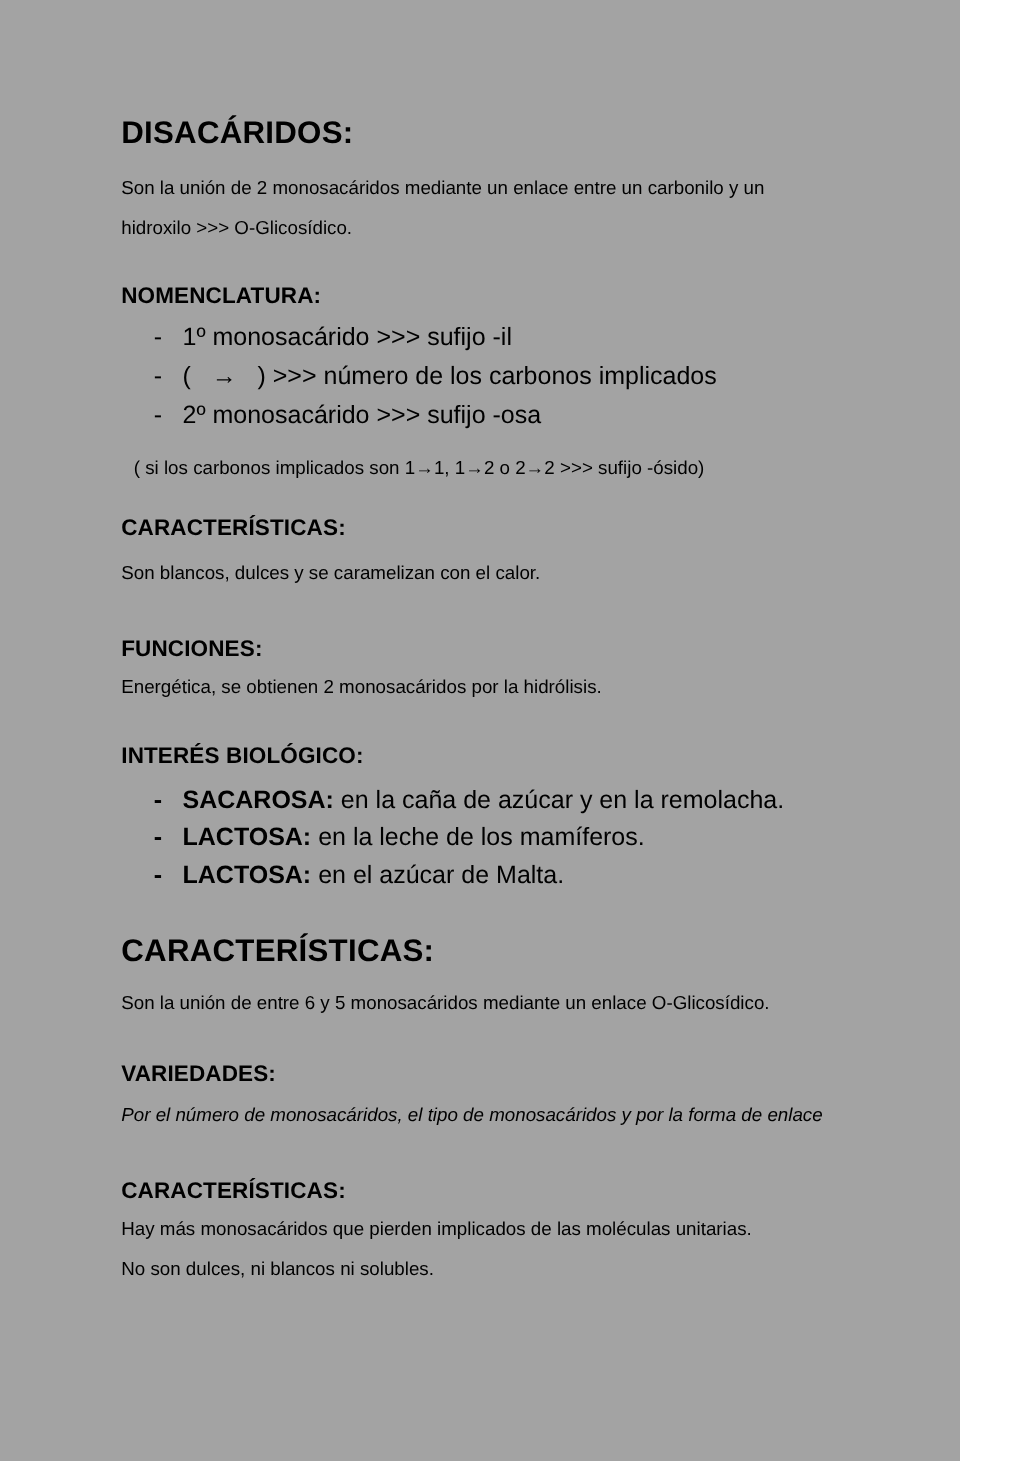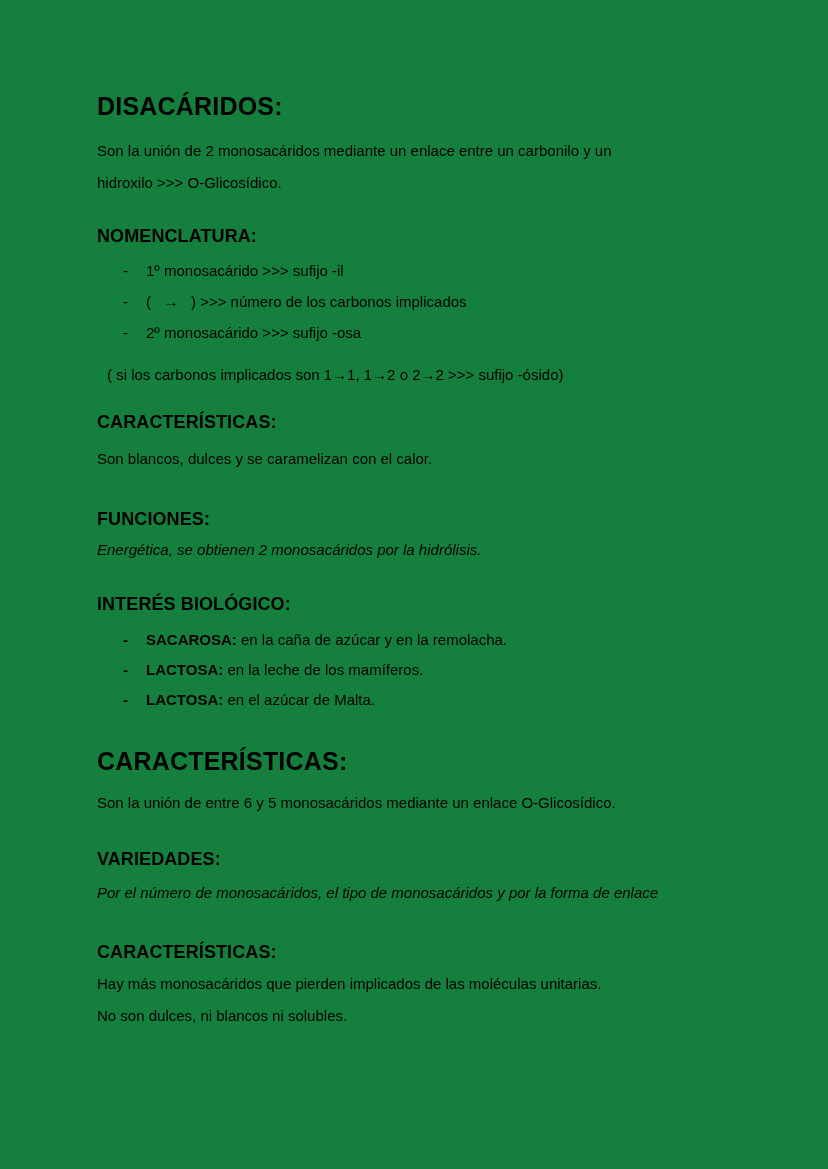--- a/index.html
+++ b/index.html
@@ -6,23 +6,23 @@
   html, body { background: #ffffff; }
   body {
     width: 828px;
     height: 1169px;
     font-family: "Liberation Sans", "DejaVu Sans", sans-serif;
     color: #000000;
     overflow: hidden;
   }
   .page {
     position: relative;
-    width: 828px;
+    width: 768px;
     height: 1169px;
-    background: #15803d;
+    background: #a3a3a3;
     padding: 91px 50px 0 97px;
   }
   .h1 {
     font-size: 25px;
     line-height: 30px;
     font-weight: bold;
     letter-spacing: 0.2px;
     white-space: nowrap;
   }
   .h2 {
@@ -31,42 +31,42 @@
     font-weight: bold;
     letter-spacing: 0.1px;
     white-space: nowrap;
   }
   .line {
     font-size: 15px;
     line-height: 32px;
     white-space: nowrap;
   }
   .list .li {
-    font-size: 15px;
+    font-size: 20px;
     line-height: 31px;
     white-space: nowrap;
   }
   .list.tight .li { line-height: 30px; }
   .li .marker {
     display: inline-block;
     width: 23px;
     margin-left: 26px;
   }
   .bold { font-weight: bold; }
   .note { margin-left: 10px; }
 
   
   .mt-intro1   { margin-top: 14px; }
   .mt-nomen    { margin-top: 26px; }
   .mt-list1    { margin-top: 8px; }
   .mt-note     { margin-top: 11px; }
   .mt-carac1   { margin-top: 20px; }
   .mt-p2       { margin-top: 10px; }
   .mt-func     { margin-top: 33px; }
-  .mt-p3       { margin-top: 4px; font-style: italic; }
+  .mt-p3       { margin-top: 4px; }
   .mt-interes  { margin-top: 27px; }
   .mt-list2    { margin-top: 10px; }
   .mt-oligo    { margin-top: 31px; }
   .mt-p4       { margin-top: 11px; }
   .mt-varied   { margin-top: 29px; }
   .mt-p5       { margin-top: 7px; font-style: italic; }
   .mt-carac2   { margin-top: 32px; }
   .mt-p6       { margin-top: 5px; }
 </style>
 </head>

